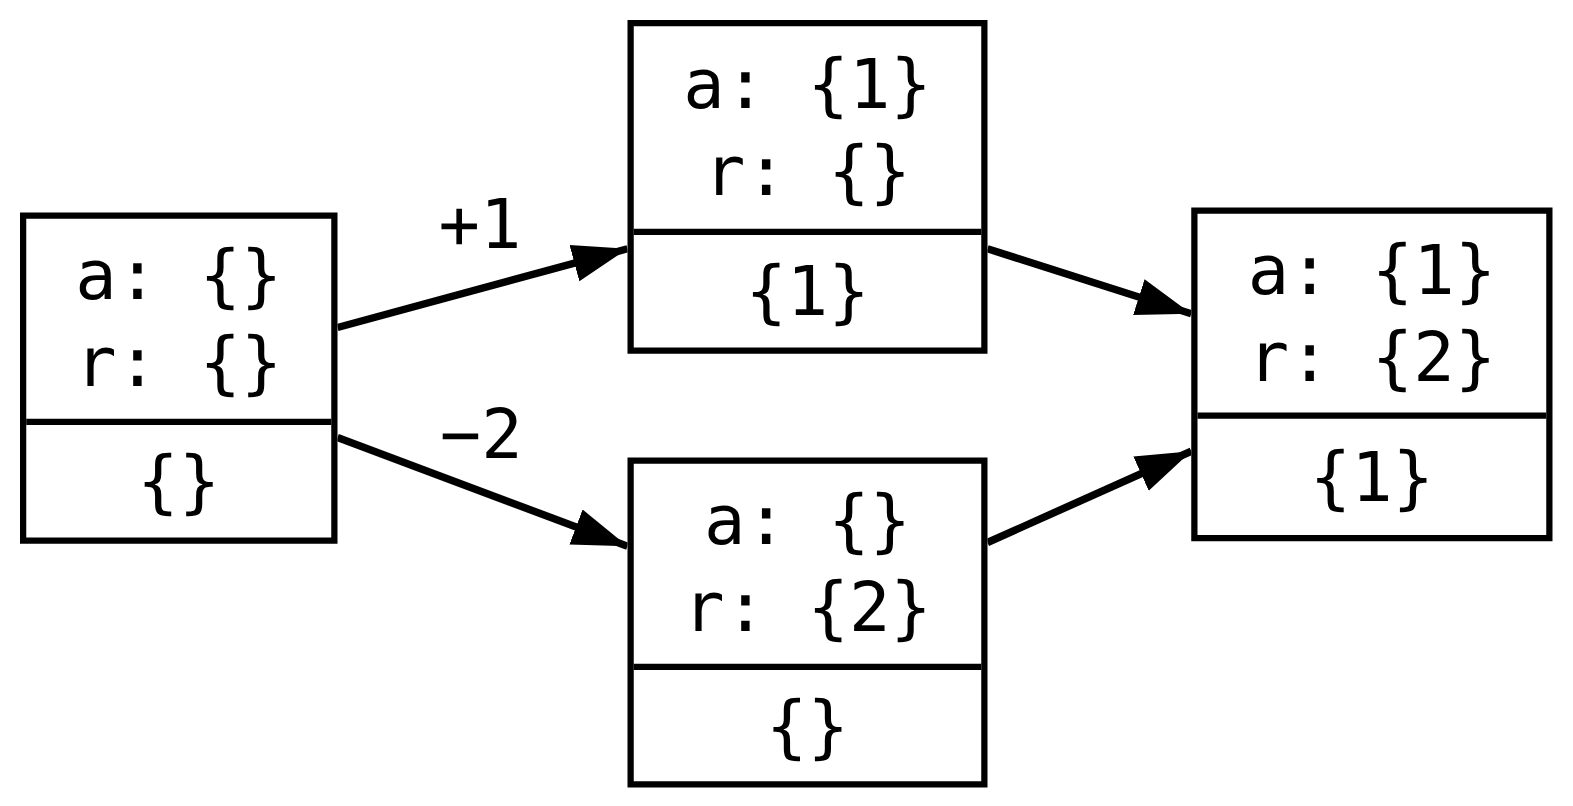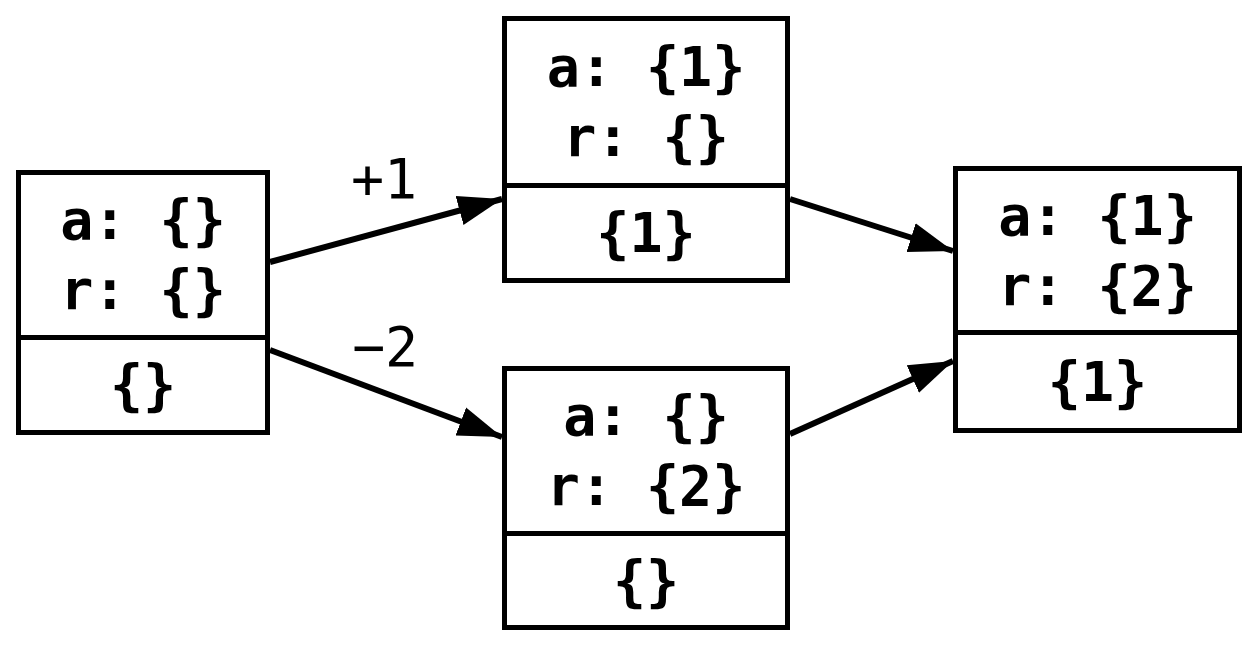--- a/index.html
+++ b/index.html
@@ -23,21 +23,20 @@
     height: 645px;
   }
   .node {
     position: absolute;
     box-sizing: border-box;
     border: 5px solid #000000;
     background: #ffffff;
     display: flex;
     flex-direction: column;
     color: #000000;
-    font-weight: bold;
   }
   .fields {
     display: flex;
     flex-direction: column;
     justify-content: center;
     align-items: center;
   }
   .field-line {
     font-size: 55px;
     line-height: 70px;

